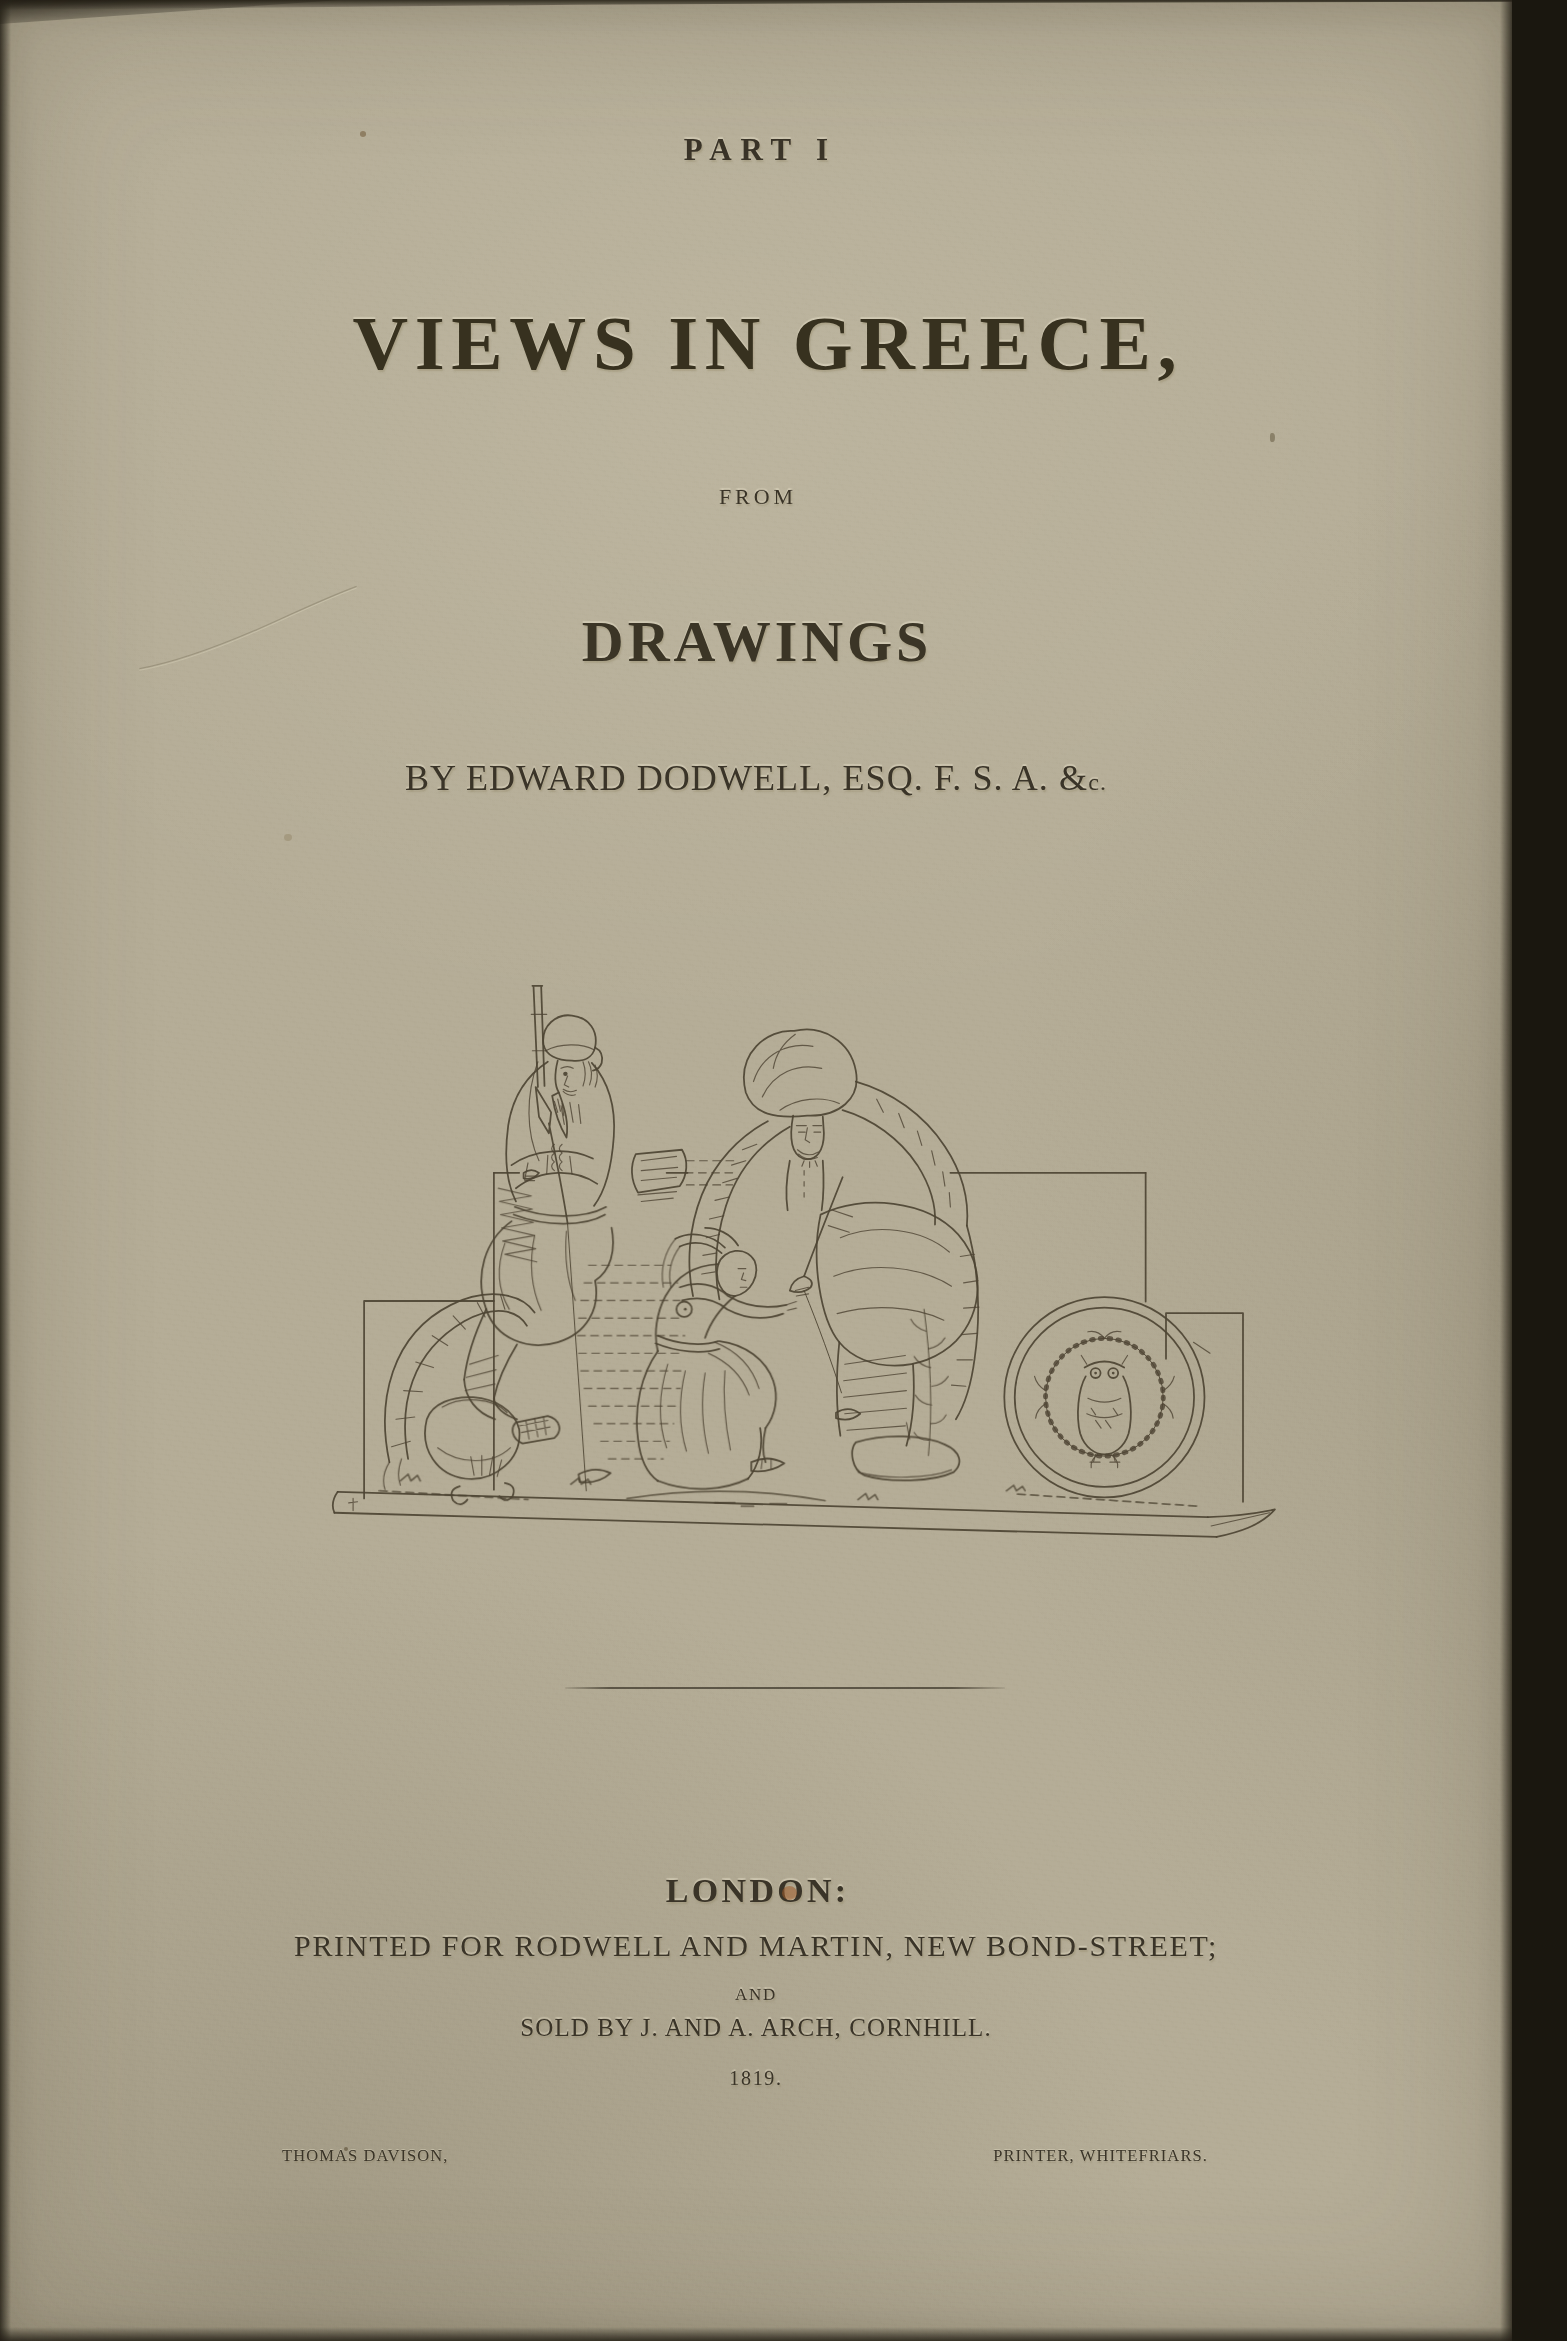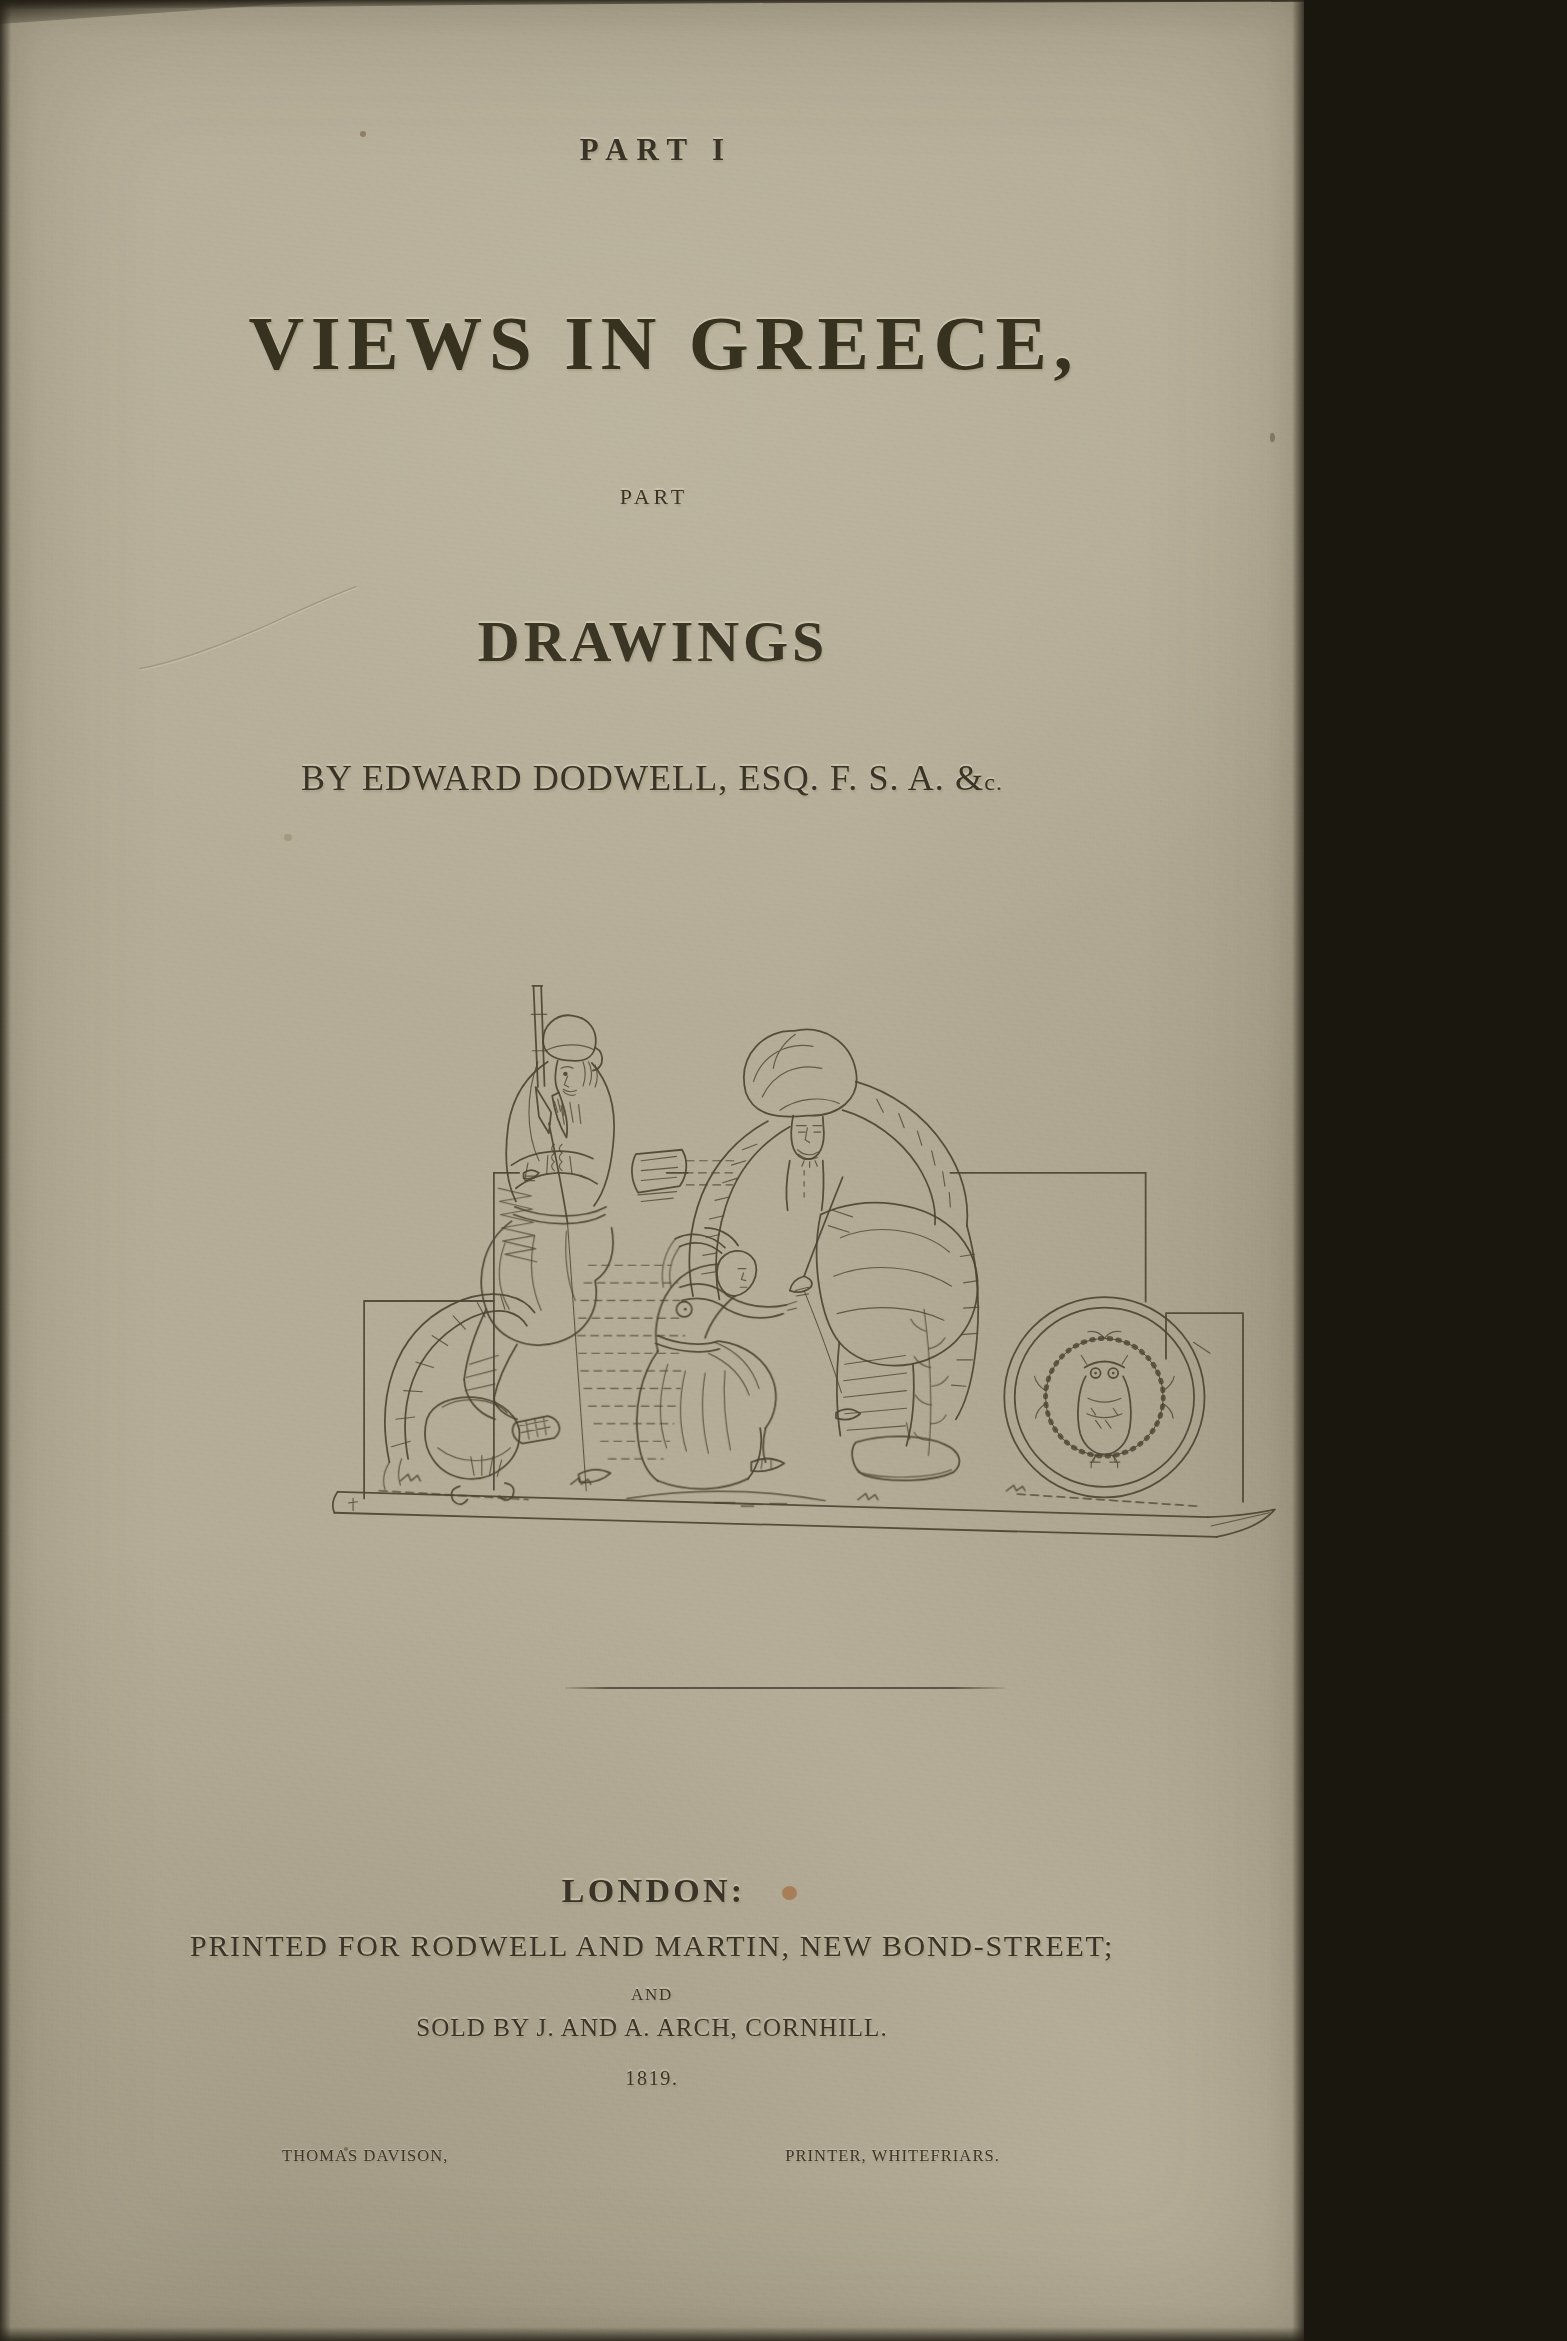--- a/index.html
+++ b/index.html
@@ -1,17 +1,17 @@
 <!DOCTYPE html>
 <html style="font-size:8.8px"><head>
 <meta charset="utf-8">
 <style>
   html,body{margin:0;padding:0;background:#1a170f;}
   .page{
-    position:relative; width:1304px; height:2342px; overflow:hidden;
+    position:relative; width:1512px; height:2342px; overflow:hidden;
     background:
       radial-gradient(ellipse 1211px 880px at 48% 18%, rgba(255,250,230,.10), rgba(255,250,230,0) 70%),
       radial-gradient(ellipse 1321px 1101px at 20% 96%, rgba(70,62,44,.16), rgba(70,62,44,0) 65%),
       radial-gradient(ellipse 991px 1431px at 104% 55%, rgba(80,72,52,.12), rgba(80,72,52,0) 60%),
       #b5ad97;
     font-family:"Liberation Serif","DejaVu Serif",serif;
   }
   .page::after{content:'';position:absolute;inset:0;pointer-events:none;
     box-shadow: inset 0 0 132px 22px rgba(78,70,50,.22), inset 0 0 39px 4.4px rgba(60,54,38,.18);}
   .grain{position:absolute;inset:0;pointer-events:none;opacity:.5;background:
@@ -66,21 +66,21 @@
   .sp5{left:284px;top:834px;width:8.3px;height:7.2px;background:#7a6845;opacity:.28;}
 </style>
 </head>
 <body>
 
 <div class="page">
   <div class="grain"></div>
 
   <div class="t part">PART I</div>
   <h1 class="t title">VIEWS IN GREECE,</h1>
-  <div class="t from">PART</div>
+  <div class="t from">FROM</div>
   <div class="t drawings">DRAWINGS</div>
   <div class="t author"><span>BY EDWARD DODWELL, ESQ. F. S. A. &amp;</span><span class="etc">c.</span></div>
 
   <div class="vignette" aria-label="Engraved vignette: a Greek klepht with musket and an Ottoman dignitary in turban and fur robe seated on a wall, a mourning figure of Greece slumped between them, with a Corinthian helmet, a shield bearing an owl in a laurel wreath, and a spear lying along the base">
     <svg viewBox="0 0 1720 1030">
 
       <g>
         <path d="M298,352 L344,352 M612,352 L650,352 M1128,352 L1483,352"></path>
         <path d="M298,352 L298,928"></path>
         <path d="M1483,352 L1483,586"></path>

